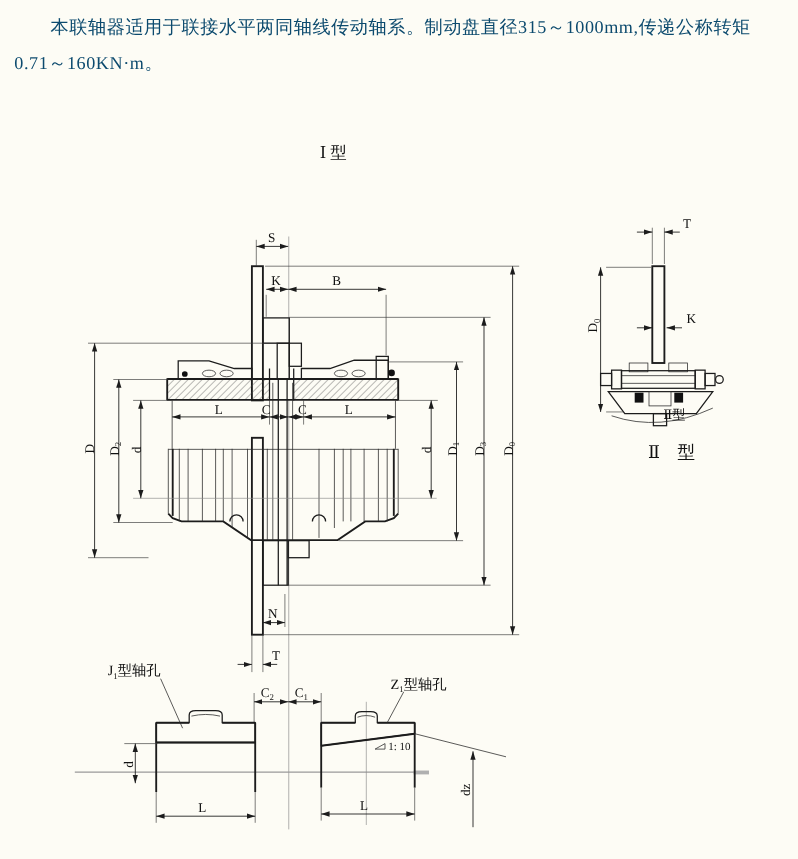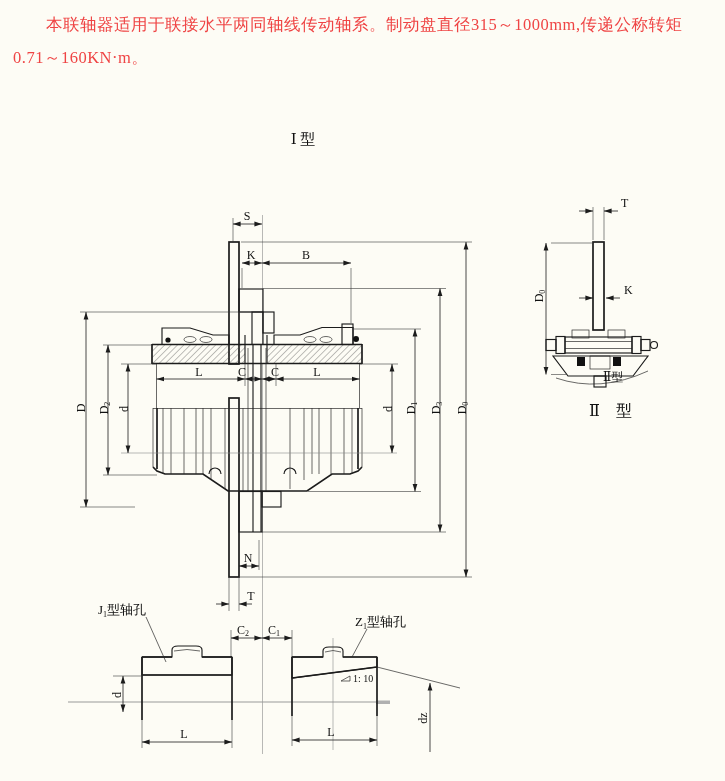--- a/index.html
+++ b/index.html
@@ -5,21 +5,21 @@
   html,body{margin:0;padding:0;}
   body{
     width:725px;height:781px;position:relative;
     background:#fdfcf5;
     font-family:"Liberation Serif","DejaVu Serif",serif;
     color:#1a1a1a;overflow:hidden;
   }
   #intro{
     position:absolute;left:13px;top:8px;width:700px;
     font-size:16.5px;line-height:33px;text-indent:2em;
-    letter-spacing:0.5px;margin:0;color:#ef4444;
+    letter-spacing:0.5px;margin:0;color:#0c4a6e;
   }
   #drawing{position:absolute;left:0;top:0;}
   
   .hv{stroke:#1c1c1c;stroke-width:1.7;fill:none;}       
   .md{stroke:#1c1c1c;stroke-width:1.15;fill:none;}      
   .tn{stroke:#2a2a2a;stroke-width:0.7;fill:none;}       
   .xt{stroke:#3a3a3a;stroke-width:0.6;fill:none;}       
   .dim{stroke:#1c1c1c;stroke-width:0.8;fill:none;}      
   .cl{stroke:#8a8a8a;stroke-width:0.6;fill:none;}       
   .ax{stroke:#9a9a9a;stroke-width:1.1;fill:none;}

